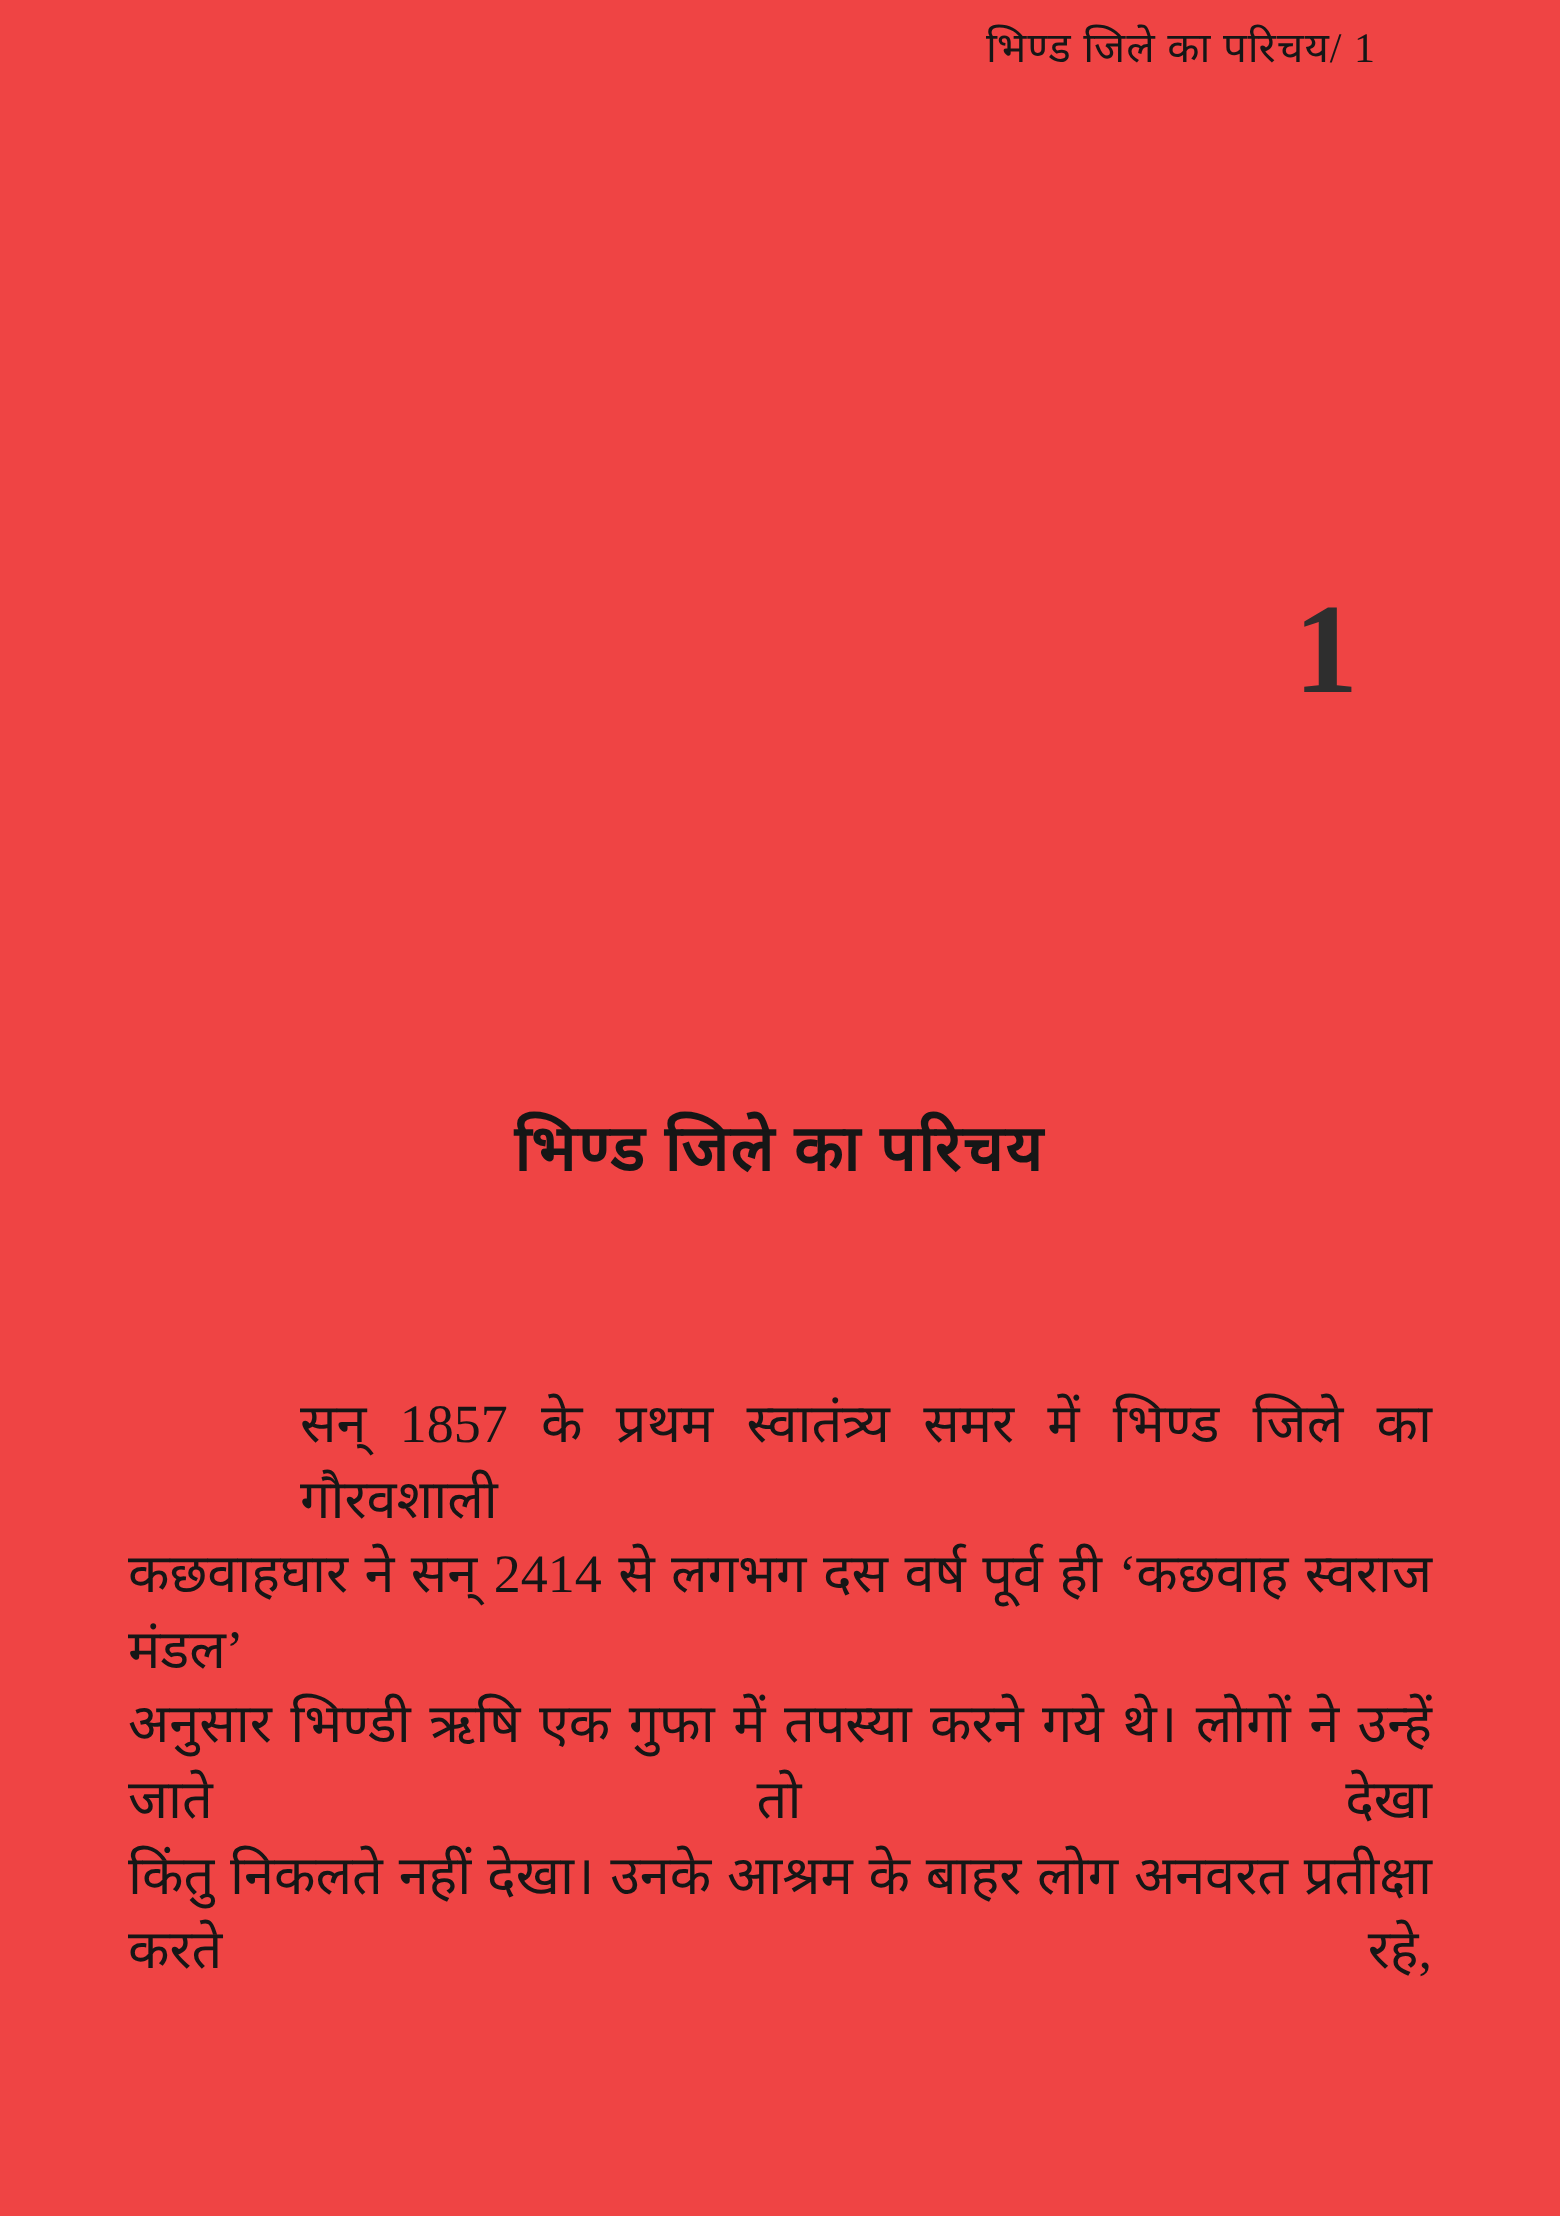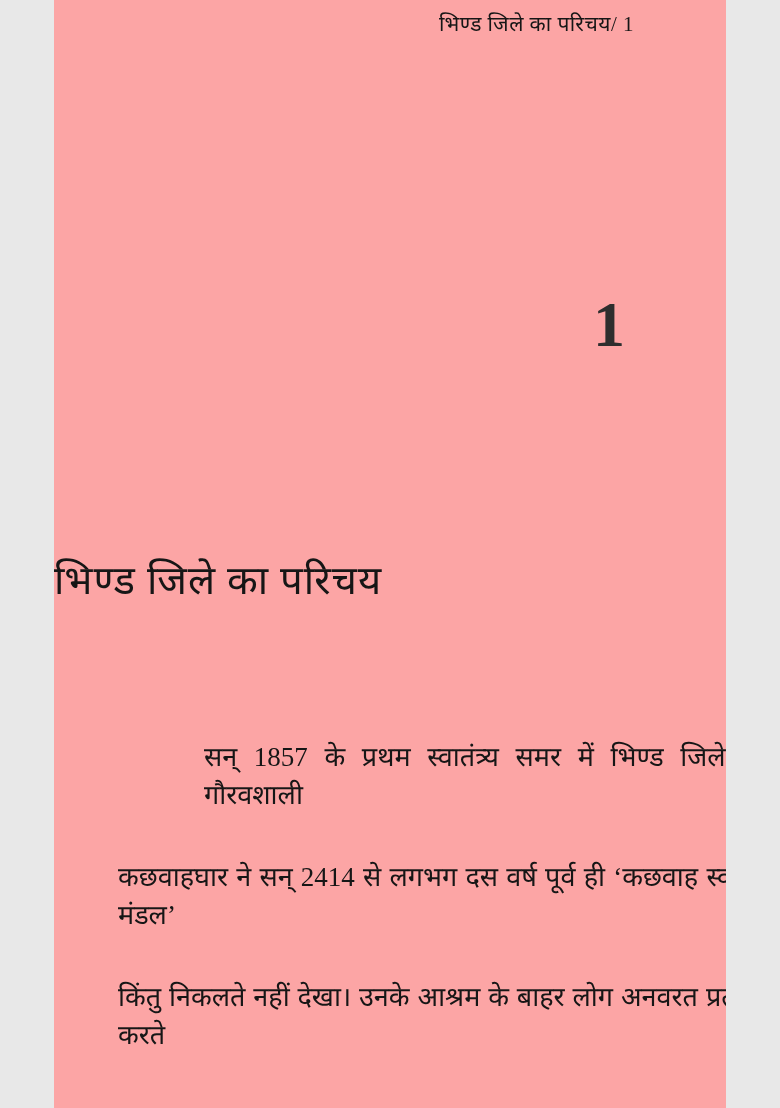--- a/index.html
+++ b/index.html
@@ -2,24 +2,24 @@
 <html lang="hi"><head>
 <meta charset="utf-8">
 <style>
   html, body {
     margin: 0;
     padding: 0;
     background: #e8e8e8;
   }
   .page {
     position: relative;
-    width: 672px;
+    width: 780px;
     height: 1108px;
     margin: 0 auto;
-    background: #fca5a5;
+    background: #ef4444;
     color: #161616;
     font-family: "Liberation Serif", "DejaVu Serif", serif;
     overflow: hidden;
   }
   .running-header {
     position: absolute;
     top: 9px;
     right: 92px;
     font-size: 21px;
     letter-spacing: 0.5px;
@@ -34,37 +34,37 @@
     font-size: 64px;
     line-height: 1;
     color: #2e2e2e;
   }
   .chapter-title {
     position: absolute;
     top: 551px;
     left: 0;
     width: 100%;
     margin: 0;
-    font-size: 40px;
-    font-weight: 400;
+    text-align: center;
+    font-size: 32px;
+    font-weight: 700;
     letter-spacing: 1px;
   }
   .body-text {
     position: absolute;
     top: 694px;
     left: 64px;
     width: 652px;
     font-size: 27px;
     line-height: 37.6px;
   }
   .line {
     text-align: justify;
     text-align-last: justify;
     white-space: nowrap;
-    margin-top: 45px;
     
   }
   .line {
     white-space: normal;
   }
   .line.indent {
     padding-left: 86px;
   }
   .line.para-end {
     text-align-last: left;
@@ -83,17 +83,18 @@
 
   <div class="running-header">भिण्ड जिले का परिचय/ 1</div>
 
   <div class="chapter-number">1</div>
 
   <h1 class="chapter-title">भिण्ड जिले का परिचय</h1>
 
   <div class="body-text">
     <div class="line indent">सन् 1857 के प्रथम स्वातंत्र्य समर में भिण्ड जिले का गौरवशाली</div>
     <div class="line">कछवाहघार ने सन् 2414 से लगभग दस वर्ष पूर्व ही ‘कछवाह स्वराज मंडल’</div>
+    <div class="line">अनुसार भिण्डी ऋषि एक गुफा में तपस्या करने गये थे। लोगों ने उन्हें जाते तो देखा</div>
     <div class="line">किंतु निकलते नहीं देखा। उनके आश्रम के बाहर लोग अनवरत प्रतीक्षा करते रहे,</div>
 
   </div>
 
 </div>
 
 </body></html>

